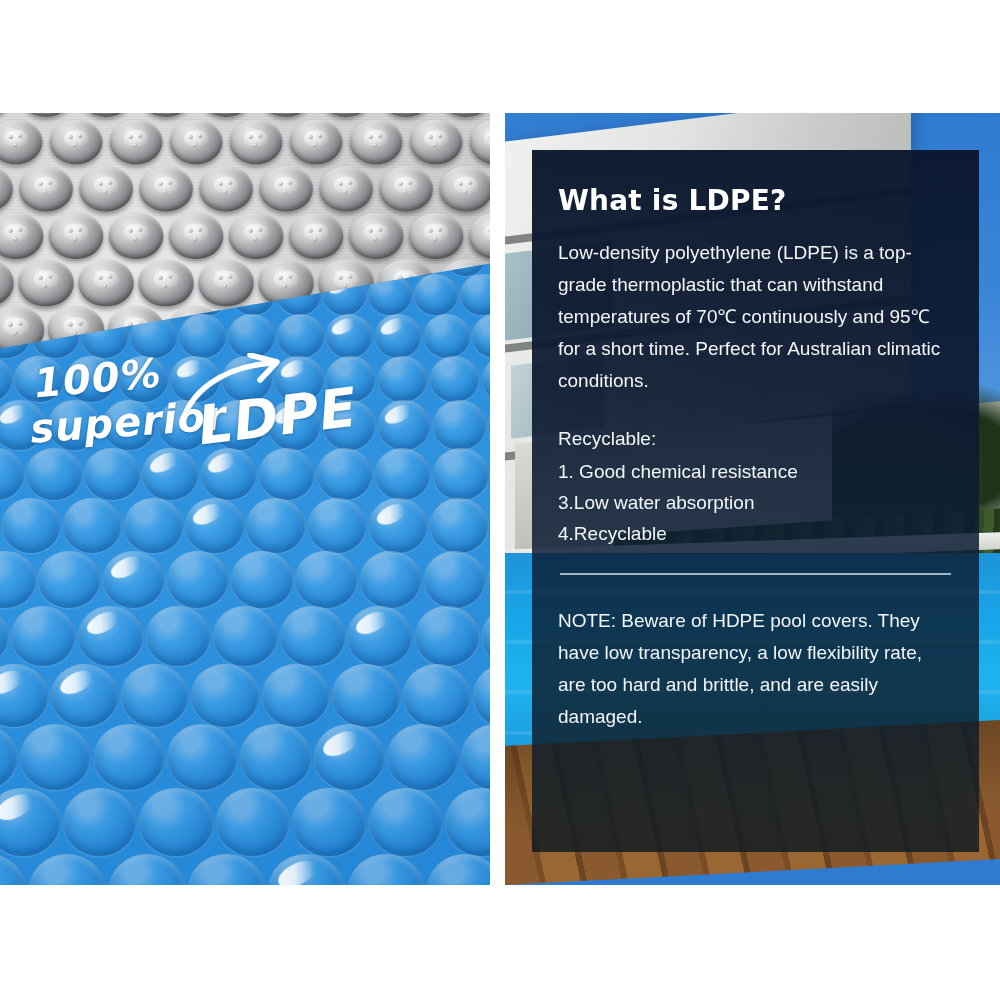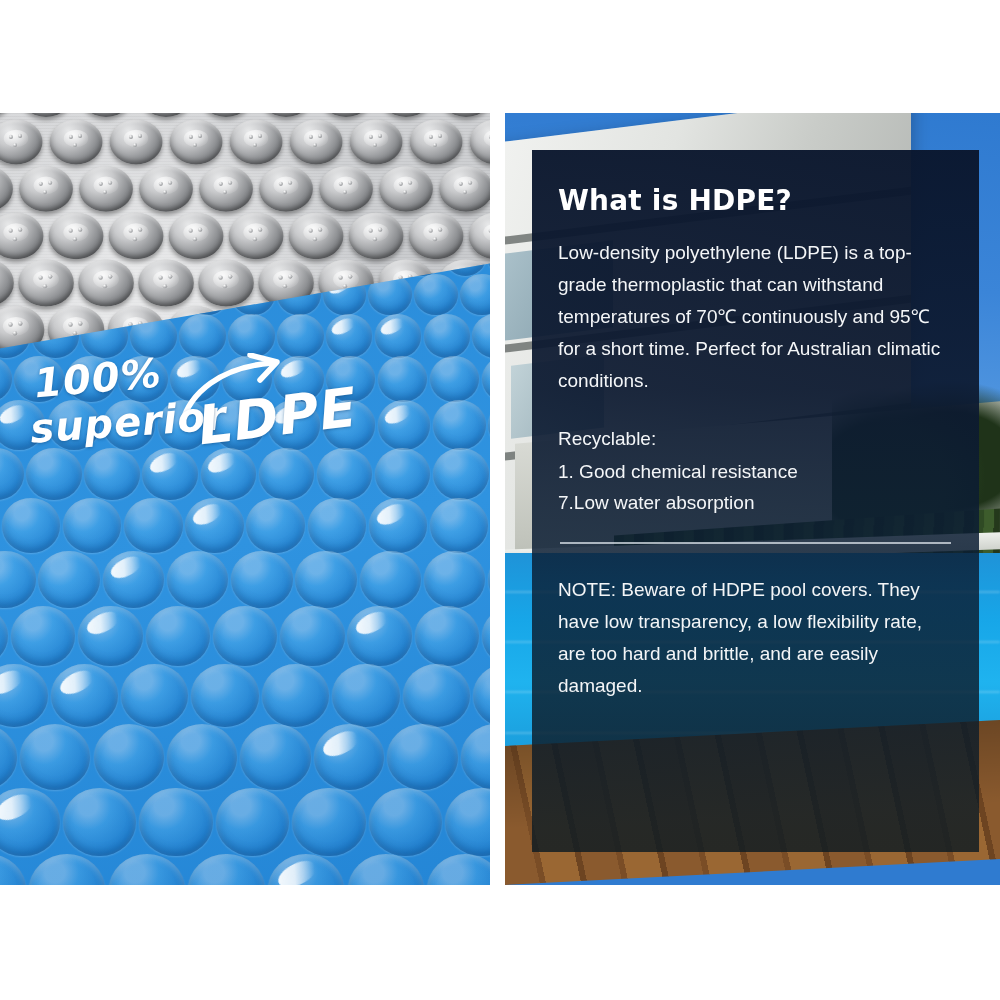--- a/index.html
+++ b/index.html
@@ -765,24 +765,25 @@
     <div class="coping"></div>
     <div class="pool">
       <div class="ripple r1"></div>
       <div class="ripple r2"></div>
       <div class="ripple r3"></div>
       <div class="ripple r4"></div>
     </div>
     <div class="deck"></div>
 
     <div id="info-card">
-      <h1 id="card-title">What is HDPE?</h1>
+      <h1 id="card-title">What is LDPE?</h1>
       <p id="card-intro">Low-density polyethylene (LDPE) is a top-grade thermoplastic that can withstand temperatures of 70℃ continuously and 95℃ for a short time. Perfect for Australian climatic conditions.</p>
       <p id="props-label">Recyclable:</p>
       <ul id="props-list">
           <li>1. Good chemical resistance</li>
-          <li>7.Low water absorption</li>
+          <li>3.Low water absorption</li>
+          <li>4.Recyclable</li>
         </ul>
       <div id="divider"></div>
       <p id="note-text">NOTE: Beware of HDPE pool covers. They have low transparency, a low flexibility rate, are too hard and brittle, and are easily damaged.</p>
     </div>
   </div>
 </div>
 
 </body></html>

